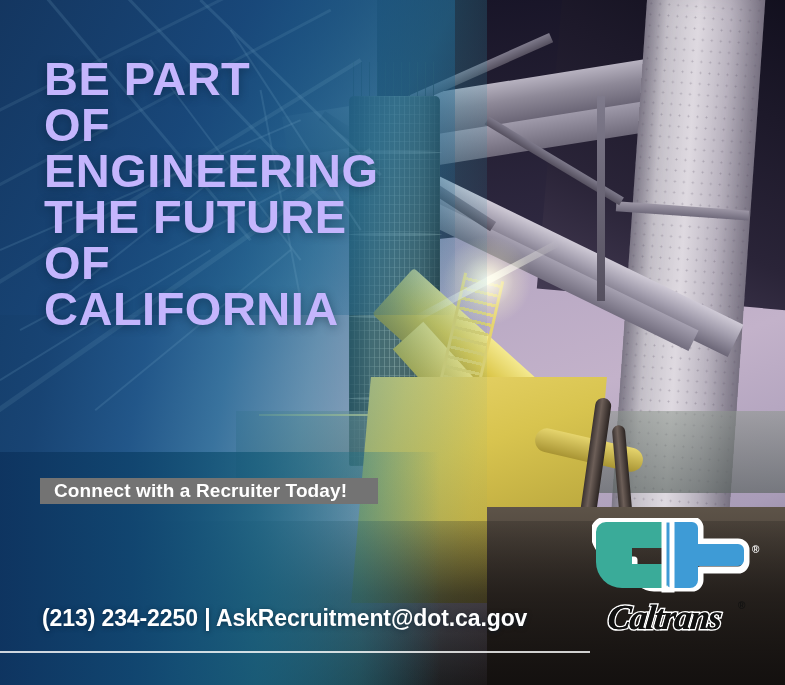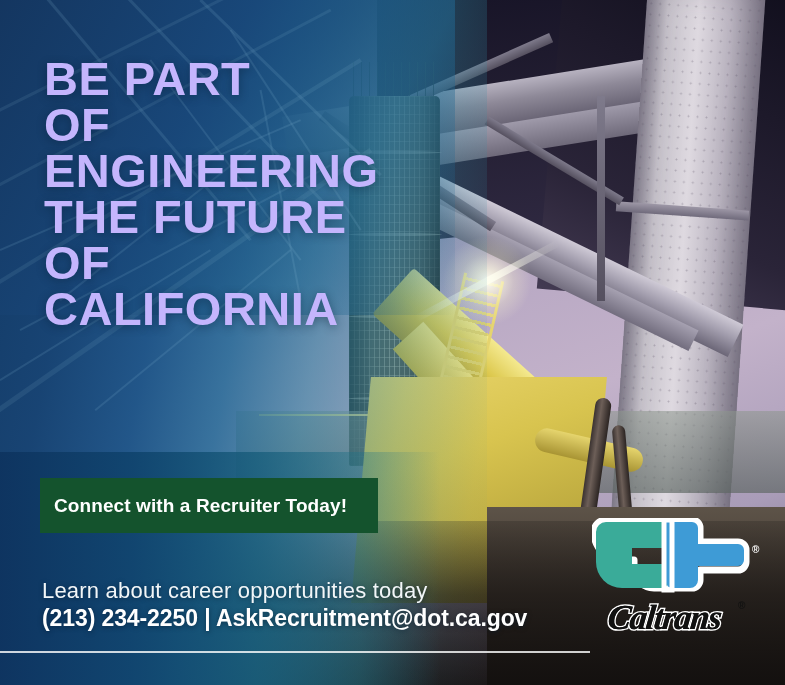--- a/index.html
+++ b/index.html
@@ -299,22 +299,22 @@
     text-transform: uppercase;
     white-space: pre-line;
     text-shadow: 0 2px 10px rgba(6,28,52,.45);
   }
 
   .cta-orange {
     position: absolute;
     left: 40px;
     top: 478px;
     width: 338px;
-    height: 55px;
-    background: #14532d;
+    height: 26px;
+    background: #737373;
     display: flex;
     align-items: center;
   }
   .cta-orange span {
     color: #ffffff;
     font-size: 19px;
     font-weight: bold;
     letter-spacing: .1px;
     padding-left: 14px;
   }
@@ -496,21 +496,20 @@
 ENGINEERING
 THE FUTURE
 OF
 CALIFORNIA</div>
 
   <div class="cta-orange">
     <span>Connect with a Recruiter Today!</span>
   </div>
 
 
-  <div class="learn-line">Learn about career opportunities today</div>
   <div class="contact-line">(213) 234-2250  |  AskRecruitment@dot.ca.gov</div>
 
   <div class="divider"></div>
 
   <div class="logo">
     <svg class="logo-mark" width="175" height="86" viewBox="0 0 175 86">
 
       <path d="M33 2 H100 a8 8 0 0 1 8 8 V24 H146 a8 8 0 0 1 8 8 V44 a8 8 0 0 1 -8 8 H108 V62
                a8 8 0 0 1 -8 8 H62 a20 20 0 0 1 -20 -20 V42 H30 a28 28 0 0 1 -28 -28 A12 12 0 0 1 14 2 Z" fill="none" stroke="#ffffff" stroke-width="7" stroke-linejoin="round"></path>
 

